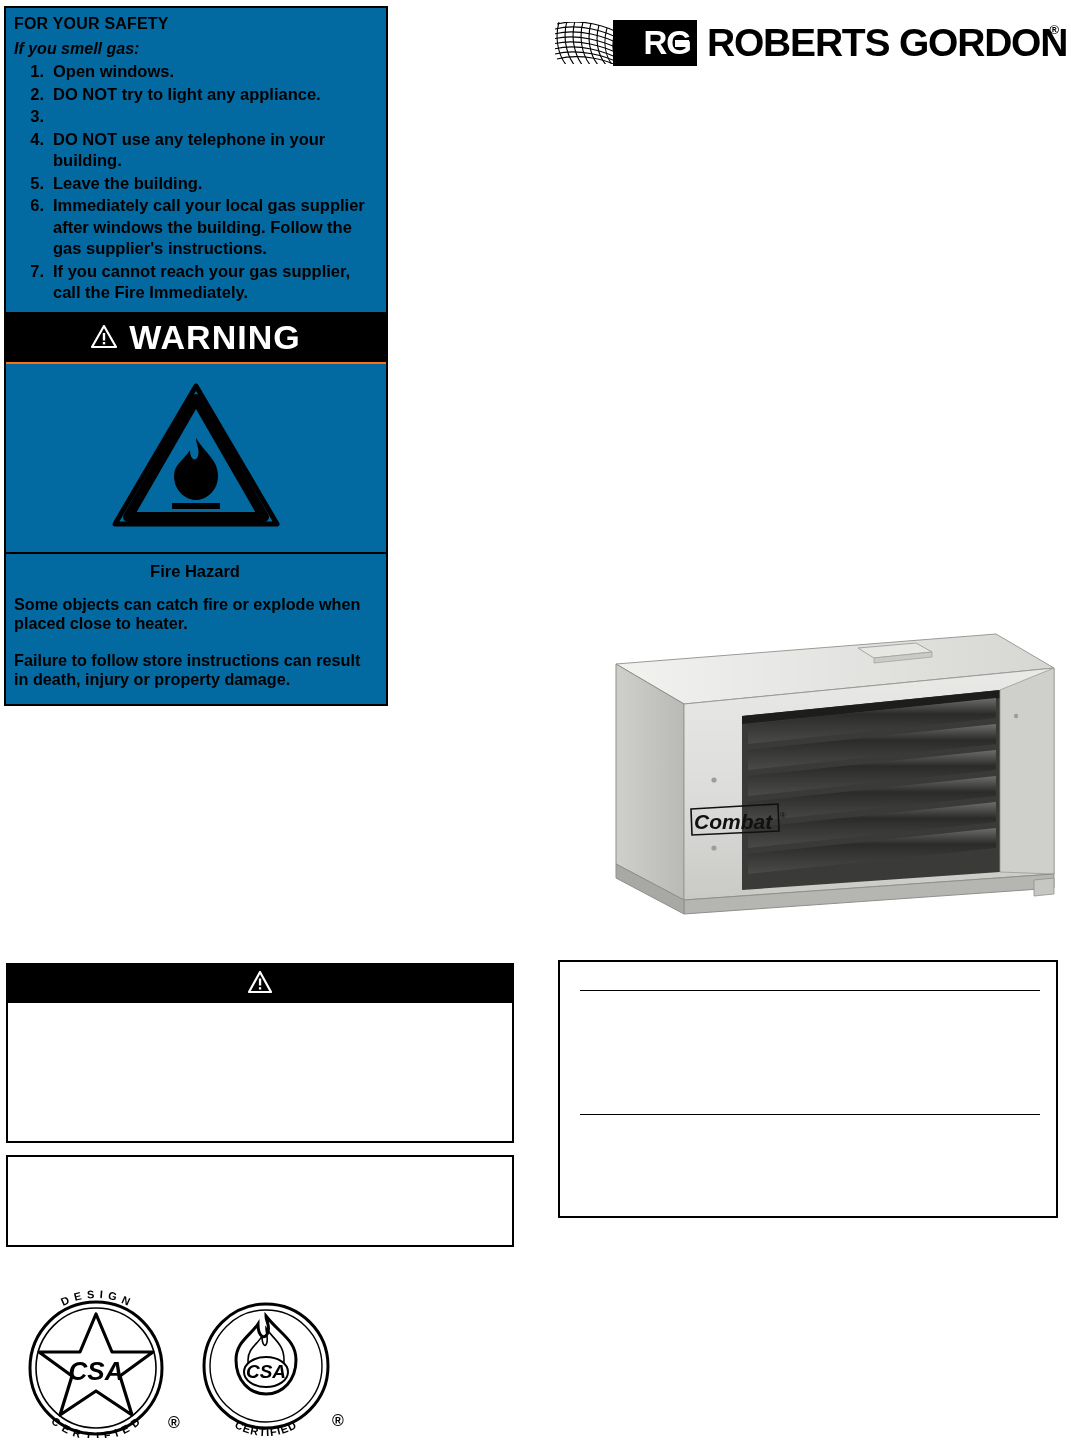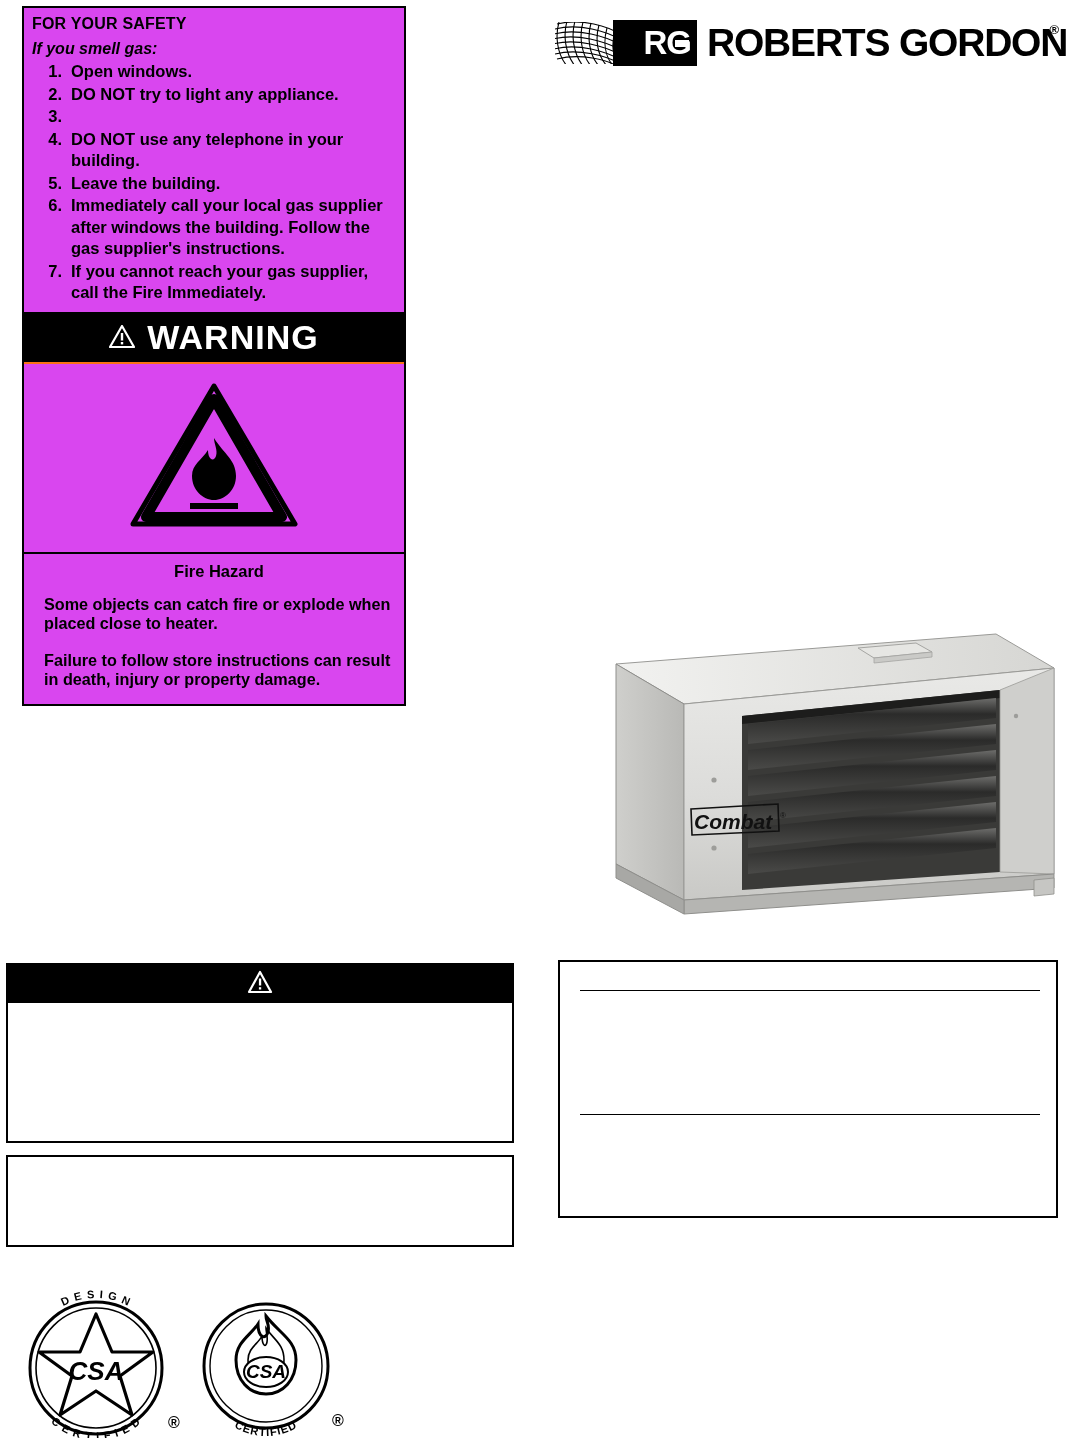--- a/index.html
+++ b/index.html
@@ -12,26 +12,26 @@
     height: 1440px;
     position: relative;
     font-family: "Liberation Sans", sans-serif;
     color: #000000;
     overflow: hidden;
   }
 
   
   #safety-box {
     position: absolute;
-    left: 22px;
+    left: 4px;
     top: 6px;
     width: 384px;
     border: 2px solid #000;
     box-sizing: border-box;
-    background: #d946ef;
+    background: #0369a1;
   }
   #safety-head {
     padding: 6px 8px 4px 8px;
   }
   .safety-title {
     font-weight: bold;
     font-size: 16px;
     line-height: 19px;
     letter-spacing: 0.2px;
   }
@@ -94,21 +94,21 @@
   #pictogram-area {
     border-bottom: 2px solid #000;
     padding: 16px 0 18px 0;
     display: flex;
     justify-content: center;
     align-items: center;
   }
 
   
   #hazard-text {
-    padding: 7px 10px 12px 20px;
+    padding: 7px 10px 12px 8px;
   }
   #hazard-title {
     text-align: center;
     font-weight: bold;
     font-size: 16.5px;
     line-height: 20px;
     margin-bottom: 14px;
   }
   .hazard-p {
     font-weight: bold;

